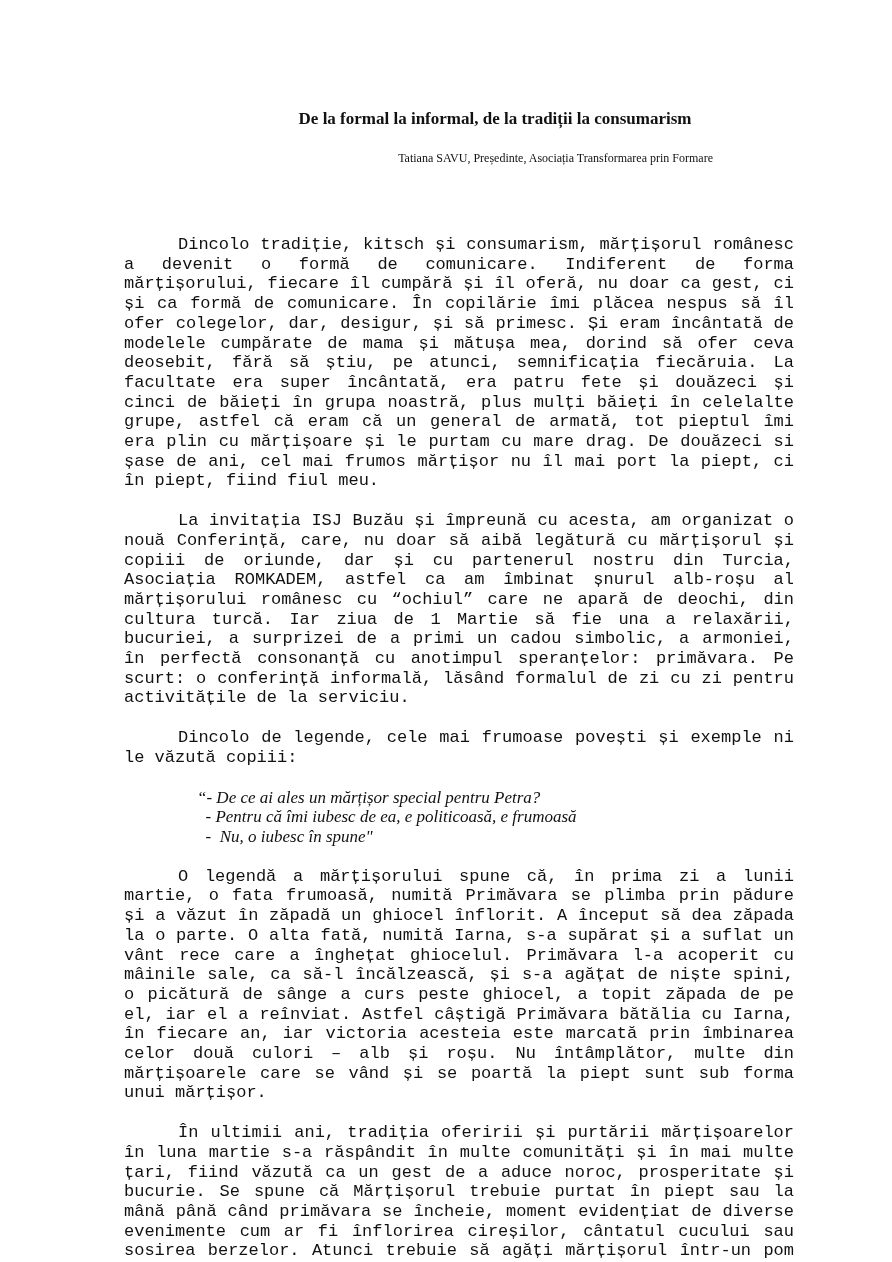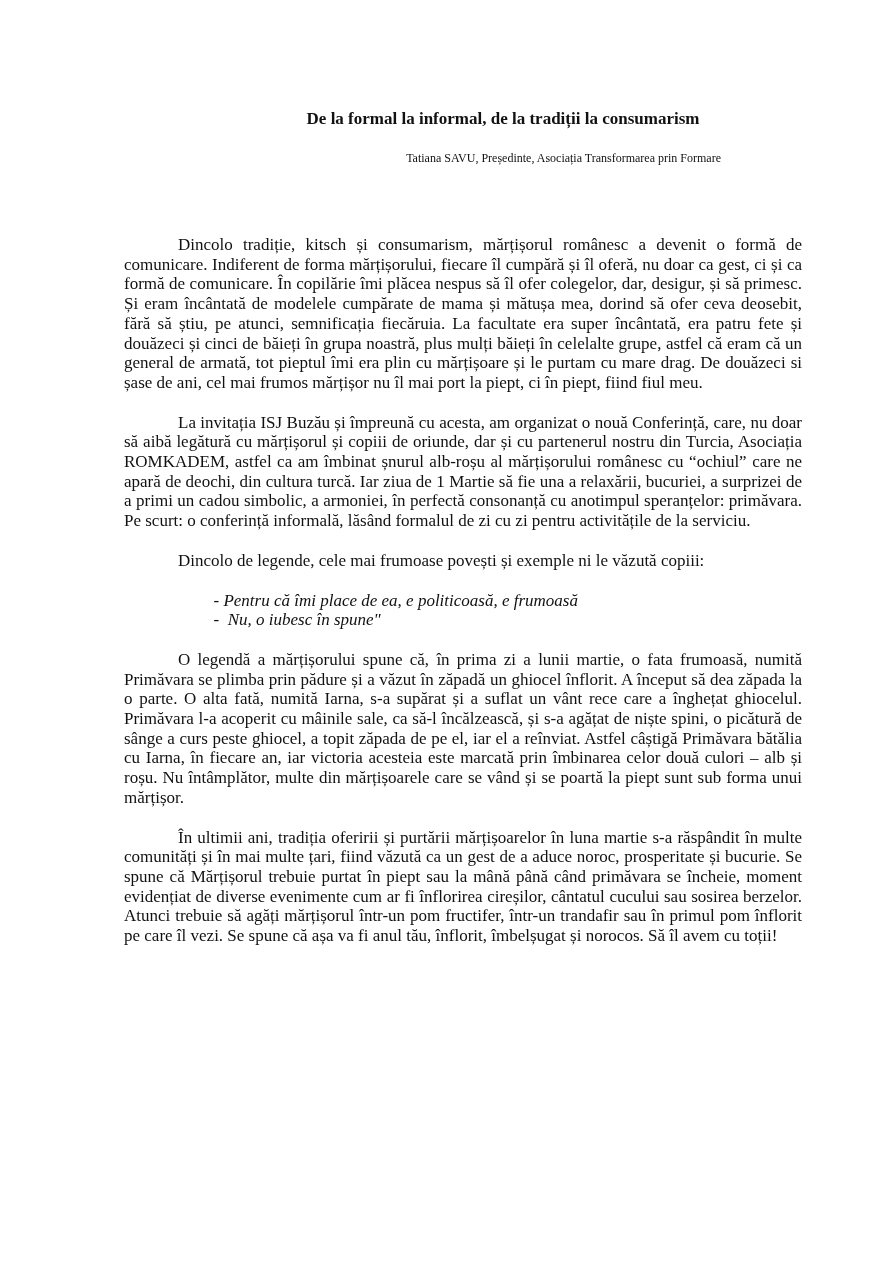--- a/index.html
+++ b/index.html
@@ -1,39 +1,40 @@
 <!DOCTYPE html>
 <html><head>
   <meta charset="utf-8">
   <style>
     html, body { margin: 0; padding: 0; background: #ffffff; }
     body { width: 892px; height: 1262px; position: relative; overflow: hidden;
       font-family: "Liberation Serif", "DejaVu Serif", serif; color: #111; }
-    .page { position: absolute; left: 16px; top: 0; width: 812px; height: 1262px; background: #fff; }
+    .page { position: absolute; left: 8px; top: 0; width: 812px; height: 1262px; background: #fff; }
     .title { position: absolute; top: 109px; left: 0; width: 892px; text-align: center;
       font-weight: bold; font-size: 17px; padding-left: 82px; box-sizing: border-box; }
     .author { position: absolute; top: 151px; right: 107px; font-size: 12px; }
     .body { position: absolute; left: 108px; top: 235px; width: 678px; font-size: 17px; line-height: 19.7px; }
-    .para { margin: 0 0 20px 0; text-indent: 54px; text-align: justify; }
+    .para { margin: 0 0 20px 8px; text-indent: 54px; text-align: justify; font-family: Liberation Mono, monospace; }
     .quote { margin: 0 0 20px 0; padding-left: 81px; font-style: italic; }
     .quote div { white-space: pre; }
   </style>
 </head>
 <body>
 
 <div class="page">
   <div class="title">De la formal la informal, de la tradiții la consumarism</div>
   <div class="author">Tatiana SAVU, Președinte, Asociația Transformarea prin Formare</div>
 
   <div class="body">
     <p class="para">Dincolo tradiție, kitsch și consumarism, mărțișorul românesc a devenit o formă de comunicare. Indiferent de forma mărțișorului, fiecare îl cumpără și îl oferă, nu doar ca gest, ci și ca formă de comunicare. În copilărie îmi plăcea nespus să îl ofer colegelor, dar, desigur, și să primesc. Și eram încântată de modelele cumpărate de mama și mătușa mea, dorind să ofer ceva deosebit, fără să știu, pe atunci, semnificația fiecăruia. La facultate era super încântată, era patru fete și douăzeci și cinci de băieți în grupa noastră, plus mulți băieți în celelalte grupe, astfel că eram că un general de armată, tot pieptul îmi era plin cu mărțișoare și le purtam cu mare drag. De douăzeci si șase de ani, cel mai frumos mărțișor nu îl mai port la piept, ci în piept, fiind fiul meu.</p>
     <p class="para">La invitația ISJ Buzău și împreună cu acesta, am organizat o nouă Conferință, care, nu doar să aibă legătură cu mărțișorul și copiii de oriunde, dar și cu partenerul nostru din Turcia, Asociația ROMKADEM, astfel ca am îmbinat șnurul alb-roșu al mărțișorului românesc cu “ochiul” care ne apară de deochi, din cultura turcă. Iar ziua de 1 Martie să fie una a relaxării, bucuriei, a surprizei de a primi un cadou simbolic, a armoniei, în perfectă consonanță cu anotimpul speranțelor: primăvara. Pe scurt: o conferință informală, lăsând formalul de zi cu zi pentru activitățile de la serviciu.</p>
     <p class="para">Dincolo de legende, cele mai frumoase povești și exemple ni le văzută copiii:</p>
 
     <div class="quote">
-      <div>  - Pentru că îmi place de ea, e politicoasă, e frumoasă</div>
+      <div>“- De ce ai ales un mărțișor special pentru Petra?</div>
+      <div>  - Pentru că îmi iubesc de ea, e politicoasă, e frumoasă</div>
       <div>  -  Nu, o iubesc în spune"</div>
     </div>
 
     <p class="para">O legendă a mărțișorului spune că, în prima zi a lunii martie, o fata frumoasă, numită Primăvara se plimba prin pădure și a văzut în zăpadă un ghiocel înflorit. A început să dea zăpada la o parte. O alta fată, numită Iarna, s-a supărat și a suflat un vânt rece care a înghețat ghiocelul. Primăvara l-a acoperit cu mâinile sale, ca să-l încălzească, și s-a agățat de niște spini, o picătură de sânge a curs peste ghiocel, a topit zăpada de pe el, iar el a reînviat. Astfel câștigă Primăvara bătălia cu Iarna, în fiecare an, iar victoria acesteia este marcată prin îmbinarea celor două culori – alb și roșu. Nu întâmplător, multe din mărțișoarele care se vând și se poartă la piept sunt sub forma unui mărțișor.</p>
     <p class="para">În ultimii ani, tradiția oferirii și purtării mărțișoarelor în luna martie s-a răspândit în multe comunități și în mai multe țari, fiind văzută ca un gest de a aduce noroc, prosperitate și bucurie. Se spune că Mărțișorul trebuie purtat în piept sau la mână până când primăvara se încheie, moment evidențiat de diverse evenimente cum ar fi înflorirea cireșilor, cântatul cucului sau sosirea berzelor. Atunci trebuie să agăți mărțișorul într-un pom fructifer, într-un trandafir sau în primul pom înflorit pe care îl vezi. Se spune că așa va fi anul tău, înflorit, îmbelșugat și norocos. Să îl avem cu toții!</p>
   </div>
 </div>
 
 </body></html>

